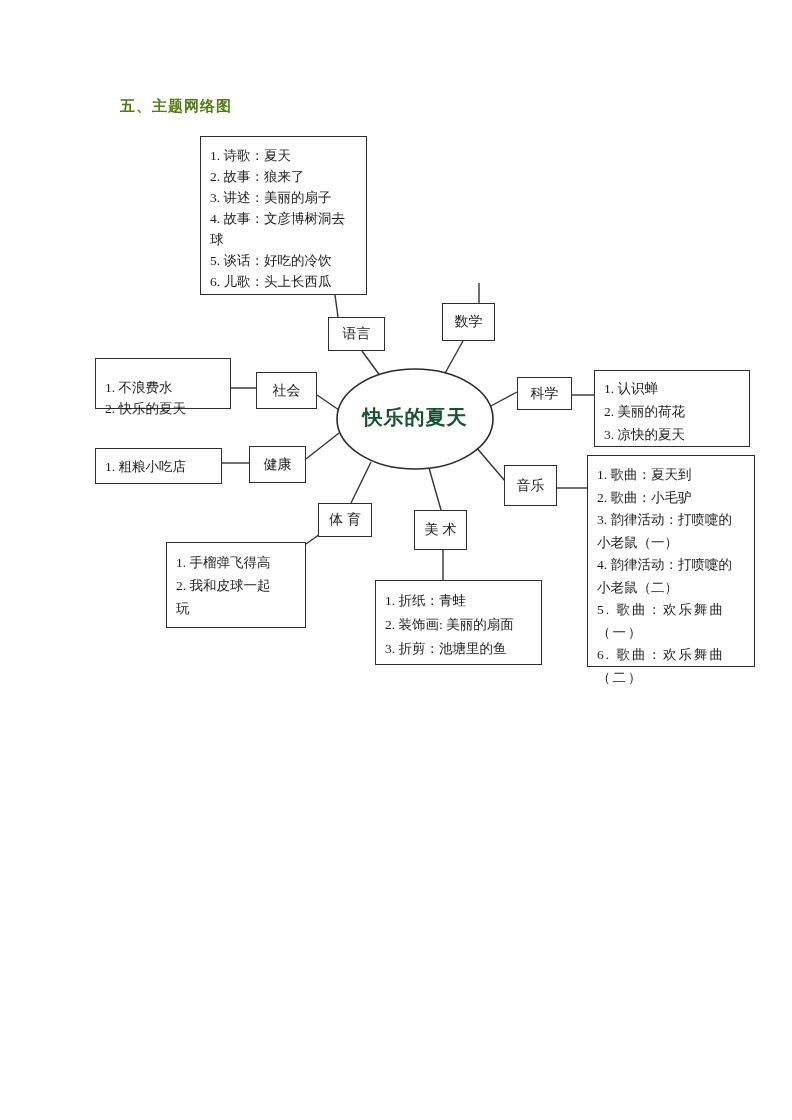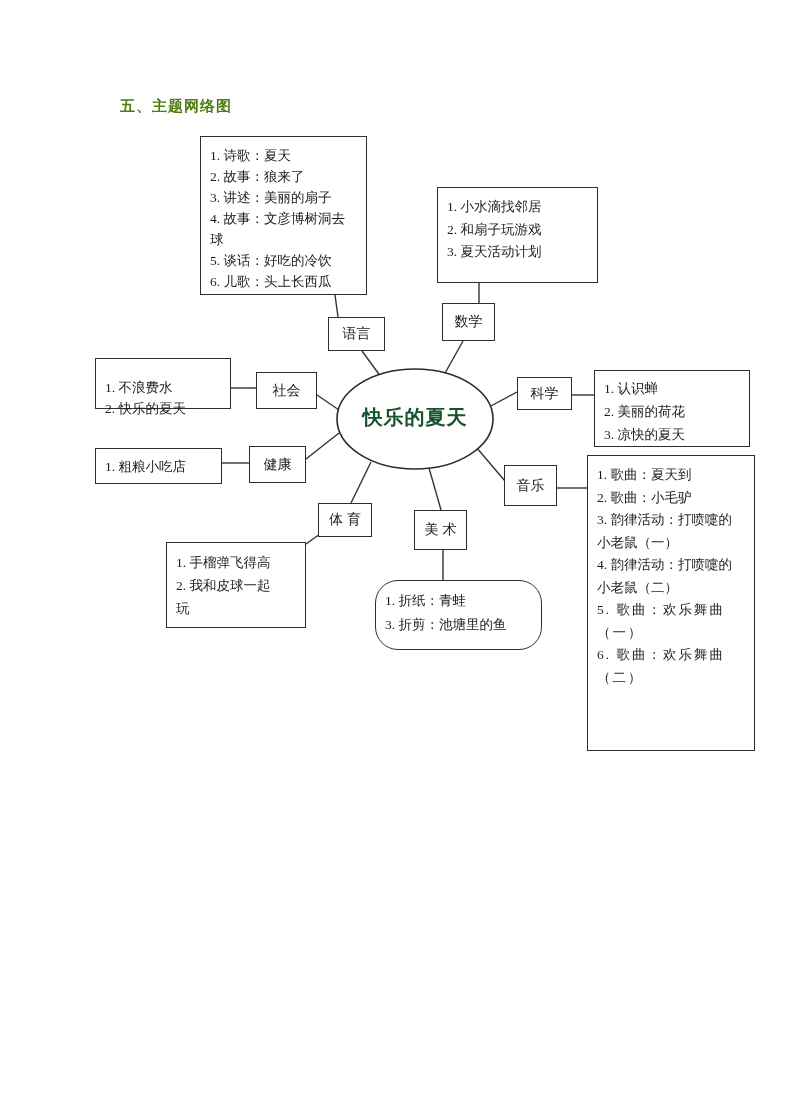--- a/index.html
+++ b/index.html
@@ -63,23 +63,23 @@
     left: 0;
     top: 0;
     pointer-events: none;
   }
   
   .lang-box   { left:200px; top:136px; width:167px; height:159px; }
   .math-box   { left:437px; top:187px; width:161px; height:96px;  line-height:22.5px; }
   .social-box { left:95px;  top:358px; width:136px; height:51px;  padding-top:18px; }
   .sci-box    { left:594px; top:370px; width:156px; height:77px;  line-height:23px; padding-top:6px; }
   .health-box { left:95px;  top:448px; width:127px; height:36px;  padding-top:7px; }
-  .music-box  { left:587px; top:455px; width:168px; height:296px; line-height:22.5px; padding-right:13px; }
+  .music-box  { left:587px; top:455px; width:168px; height:212px; line-height:22.5px; padding-right:13px; }
   .pe-box     { left:166px; top:542px; width:140px; height:86px;  line-height:23px; padding-right:26px; }
-  .art-box    { left:375px; top:580px; width:167px; height:70px;  line-height:24px;border-radius:23px; }
+  .art-box    { left:375px; top:580px; width:167px; height:85px;  line-height:24px; }
   .music-box .ls { letter-spacing: 2px; }
 
   .node-lang   { left:328px; top:317px; width:57px; height:34px; }
   .node-math   { left:442px; top:303px; width:53px; height:38px; }
   .node-social { left:256px; top:372px; width:61px; height:37px;justify-content:center; }
   .node-sci    { left:517px; top:377px; width:55px; height:33px; }
   .node-music  { left:504px; top:465px; width:53px; height:41px; }
   .node-health { left:249px; top:446px; width:57px; height:37px; }
   .node-pe     { left:318px; top:503px; width:54px; height:34px; }
   .node-art    { left:414px; top:510px; width:53px; height:40px; }
@@ -158,25 +158,20 @@
 
   <div class="box content-box lang-box">
     <div class="li">1. 诗歌：夏天</div>
     <div class="li">2. 故事：狼来了</div>
     <div class="li">3. 讲述：美丽的扇子</div>
     <div class="li">4. 故事：文彦博树洞去球</div>
     <div class="li">5. 谈话：好吃的冷饮</div>
     <div class="li">6. 儿歌：头上长西瓜</div>
   </div>
 
-  <div class="box content-box math-box">
-    <div class="li">1. 小水滴找邻居</div>
-    <div class="li">2. 和扇子玩游戏</div>
-    <div class="li">3. 夏天活动计划</div>
-  </div>
 
   <div class="box content-box social-box">
     <div class="li">1. 不浪费水</div>
     <div class="li">2. 快乐的夏天</div>
   </div>
 
   <div class="box content-box sci-box">
     <div class="li">1. 认识蝉</div>
     <div class="li">2. 美丽的荷花</div>
     <div class="li">3. 凉快的夏天</div>
@@ -195,16 +190,17 @@
     <div class="li ls">6. 歌曲：欢乐舞曲（二）</div>
   </div>
 
   <div class="box content-box pe-box">
     <div class="li">1. 手榴弹飞得高</div>
     <div class="li">2. 我和皮球一起玩</div>
   </div>
 
   <div class="box content-box art-box">
     <div class="li">1. 折纸：青蛙</div>
+    <div class="li">2. 装饰画: 美丽的扇面</div>
     <div class="li">3. 折剪：池塘里的鱼</div>
   </div>
 
 </div>
 
 </body></html>

